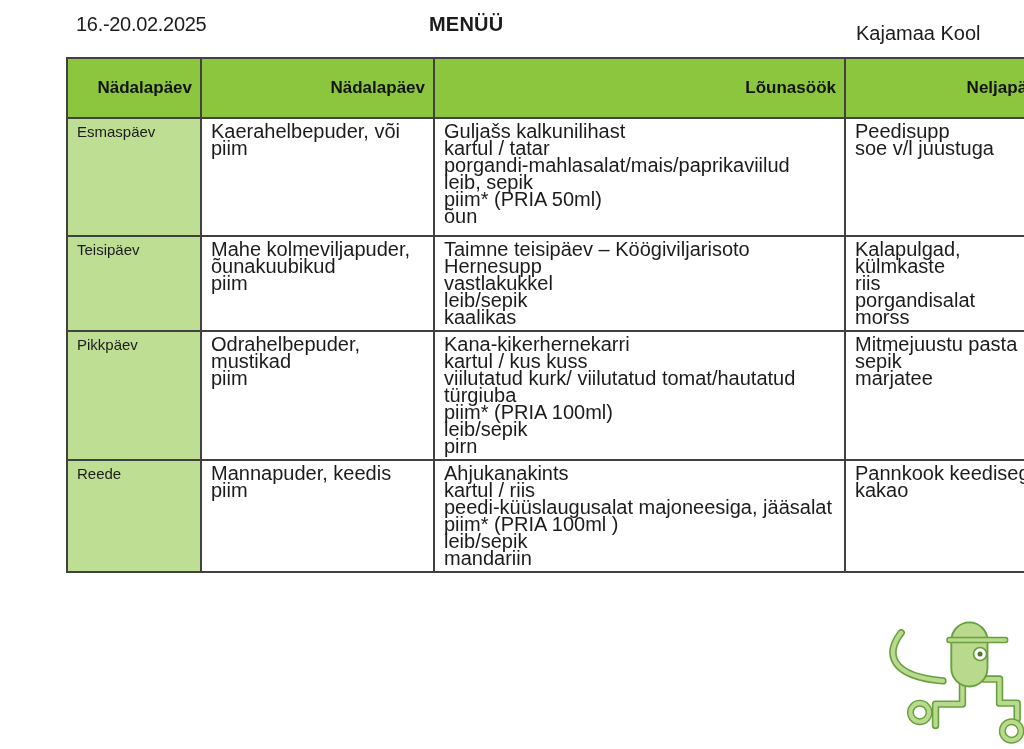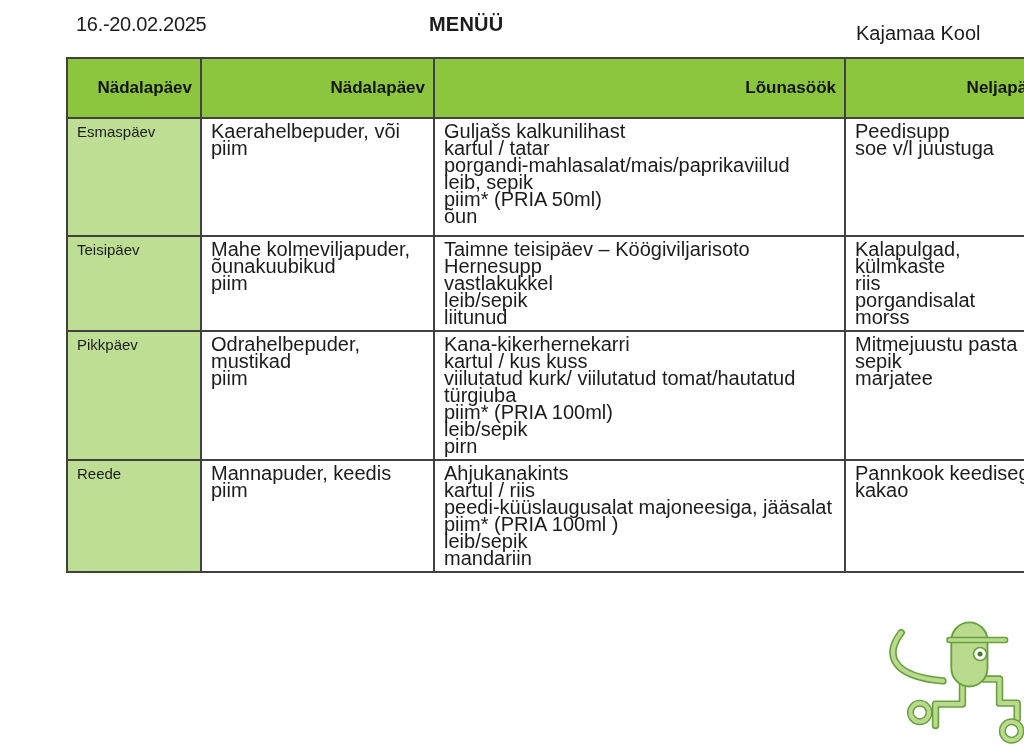--- a/index.html
+++ b/index.html
@@ -117,21 +117,21 @@
         <td class="meal">
             <div class="multiline">Mahe kolmeviljapuder,
 õunakuubikud
 piim</div>
           </td>
         <td class="meal">
           <div><span class="b">Taimne teisipäev</span><span> – Köögiviljarisoto</span></div>
           <div class="multiline">Hernesupp
 vastlakukkel
 leib/sepik
-liitunud</div>
+kaalikas</div>
         </td>
         <td class="meal">
             <div class="multiline">Kalapulgad, külmkaste
 riis
 porgandisalat
 morss</div>
           </td>
       </tr>
       <tr style="height:105px">
         <td class="day">Pikkpäev</td>

